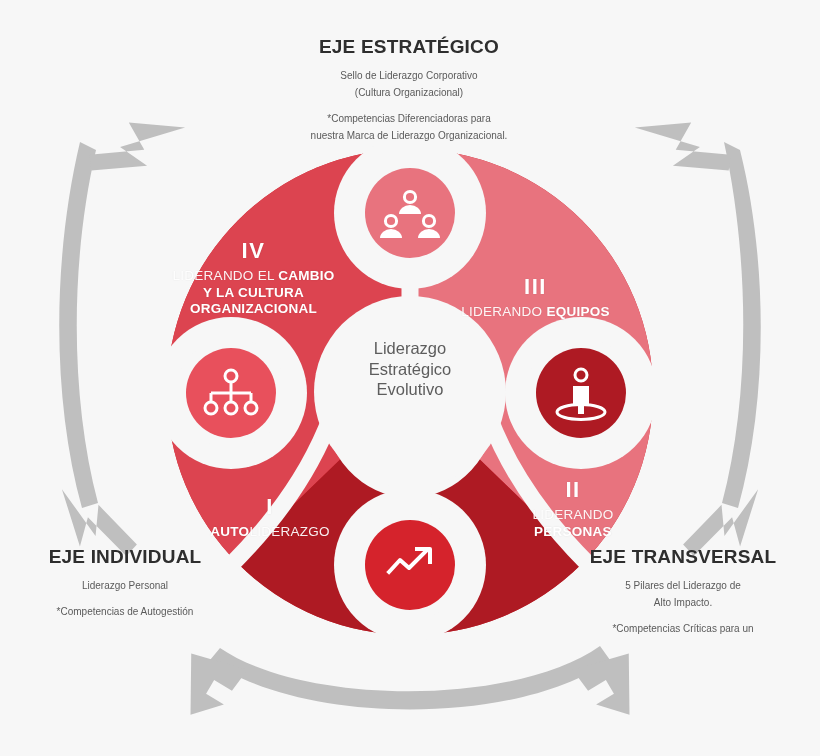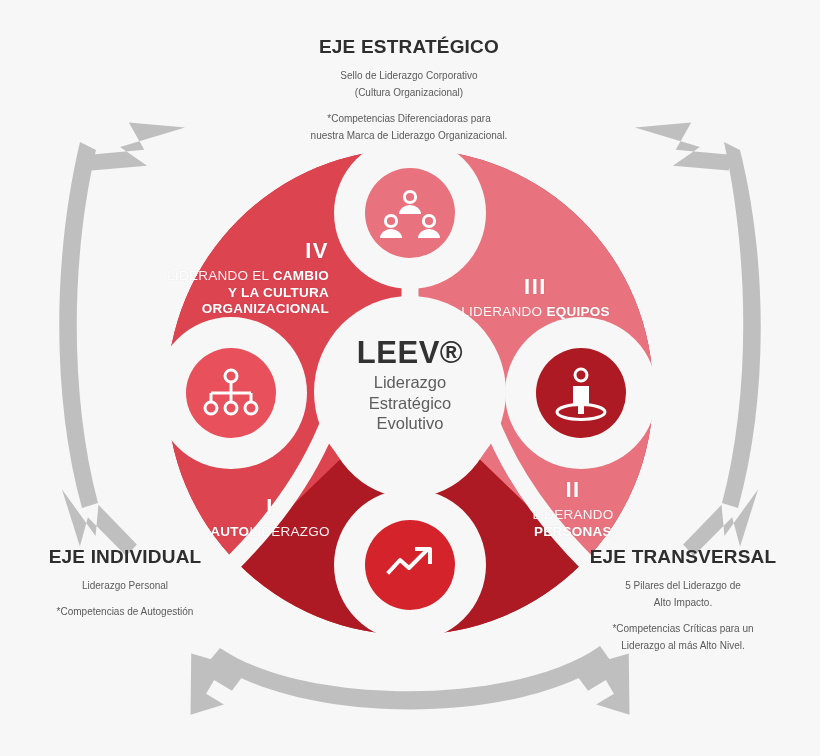--- a/index.html
+++ b/index.html
@@ -97,21 +97,21 @@
     margin-bottom: 4px;
   }
   .quad-txt {
     font-size: 13.5px;
     line-height: 16.5px;
     letter-spacing: .25px;
   }
   .quad-txt b { font-weight: bold; }
   .quad-txt .thin { font-weight: normal; opacity: .93; }
 
-  #cap-iv  { left: 154px; top: 238px; width: 175px; text-align: right; }
+  #cap-iv  { left: 166px; top: 238px; width: 175px; }
   #cap-iii { left: 443px; top: 226px; width: 185px; margin-top: 48px; }
   #cap-ii  { left: 490px; top: 477px; width: 166px; }
   #cap-i   { left: 180px; top: 494px; width: 180px; }
 </style>
 </head>
 <body>
 
 <svg id="arrows-svg" viewBox="0 0 820 756">
   <g fill="#bfbfbf">
     <path d="M 80 142
@@ -238,21 +238,20 @@
       <circle cx="257" cy="430" r="45" fill="#d5232c"></circle>
       <g fill="none" stroke="#ffffff" stroke-width="4" stroke-linejoin="round" stroke-linecap="square">
         <path d="M 236 437 L 247 425 L 256 433 L 274 415"></path>
         <path d="M 262 414 L 277 414 L 277 429" stroke-linecap="butt"></path>
       </g>
     </g>
   </svg>
 </div>
 
 <div id="center-label">
-  <div class="brand">LEEV®</div>
   <div class="tagline">
     <div>Liderazgo</div>
     <div>Estratégico</div>
     <div>Evolutivo</div>
   </div>
 </div>
 
 <div class="quad-cap" id="cap-iv">
   <div class="quad-num">IV</div>
   <div class="quad-txt">
@@ -299,14 +298,13 @@
   <div class="axis-gap"></div>
   <div class="axis-line">*Competencias de Autogestión</div>
 </div>
 
 <div class="axis-block" id="axis-transversal">
   <div class="axis-title">EJE TRANSVERSAL</div>
   <div class="axis-line">5 Pilares del Liderazgo de</div>
   <div class="axis-line">Alto Impacto.</div>
   <div class="axis-gap"></div>
   <div class="axis-line">*Competencias Críticas para un</div>
-  <div class="axis-line">Liderazgo al más Alto Nivel.</div>
 </div>
 
 </body></html>

